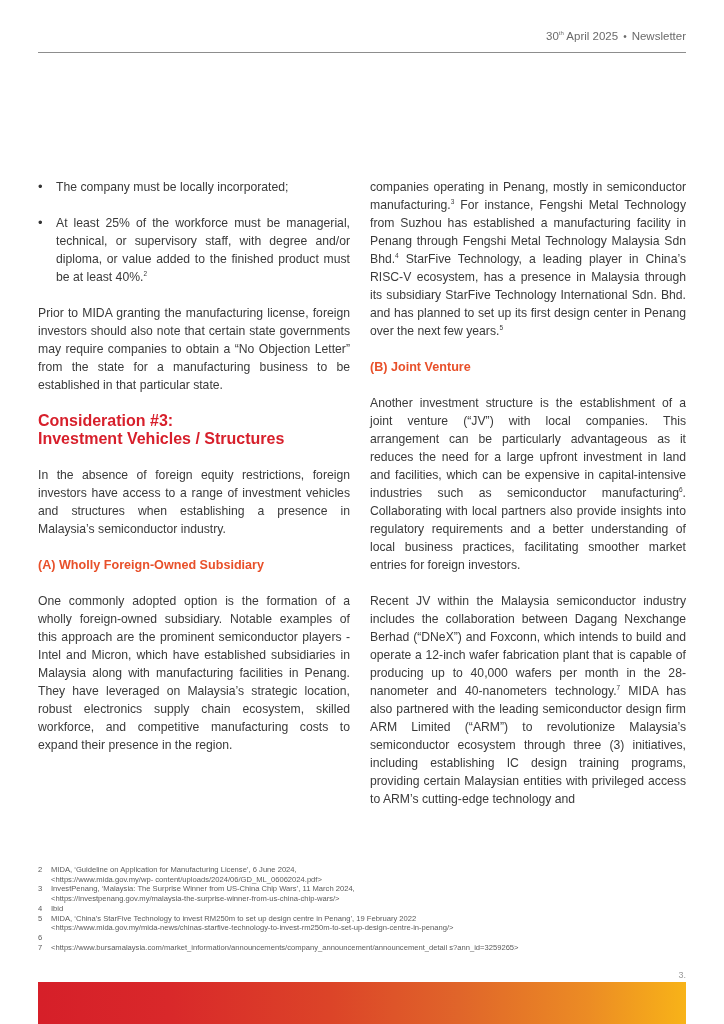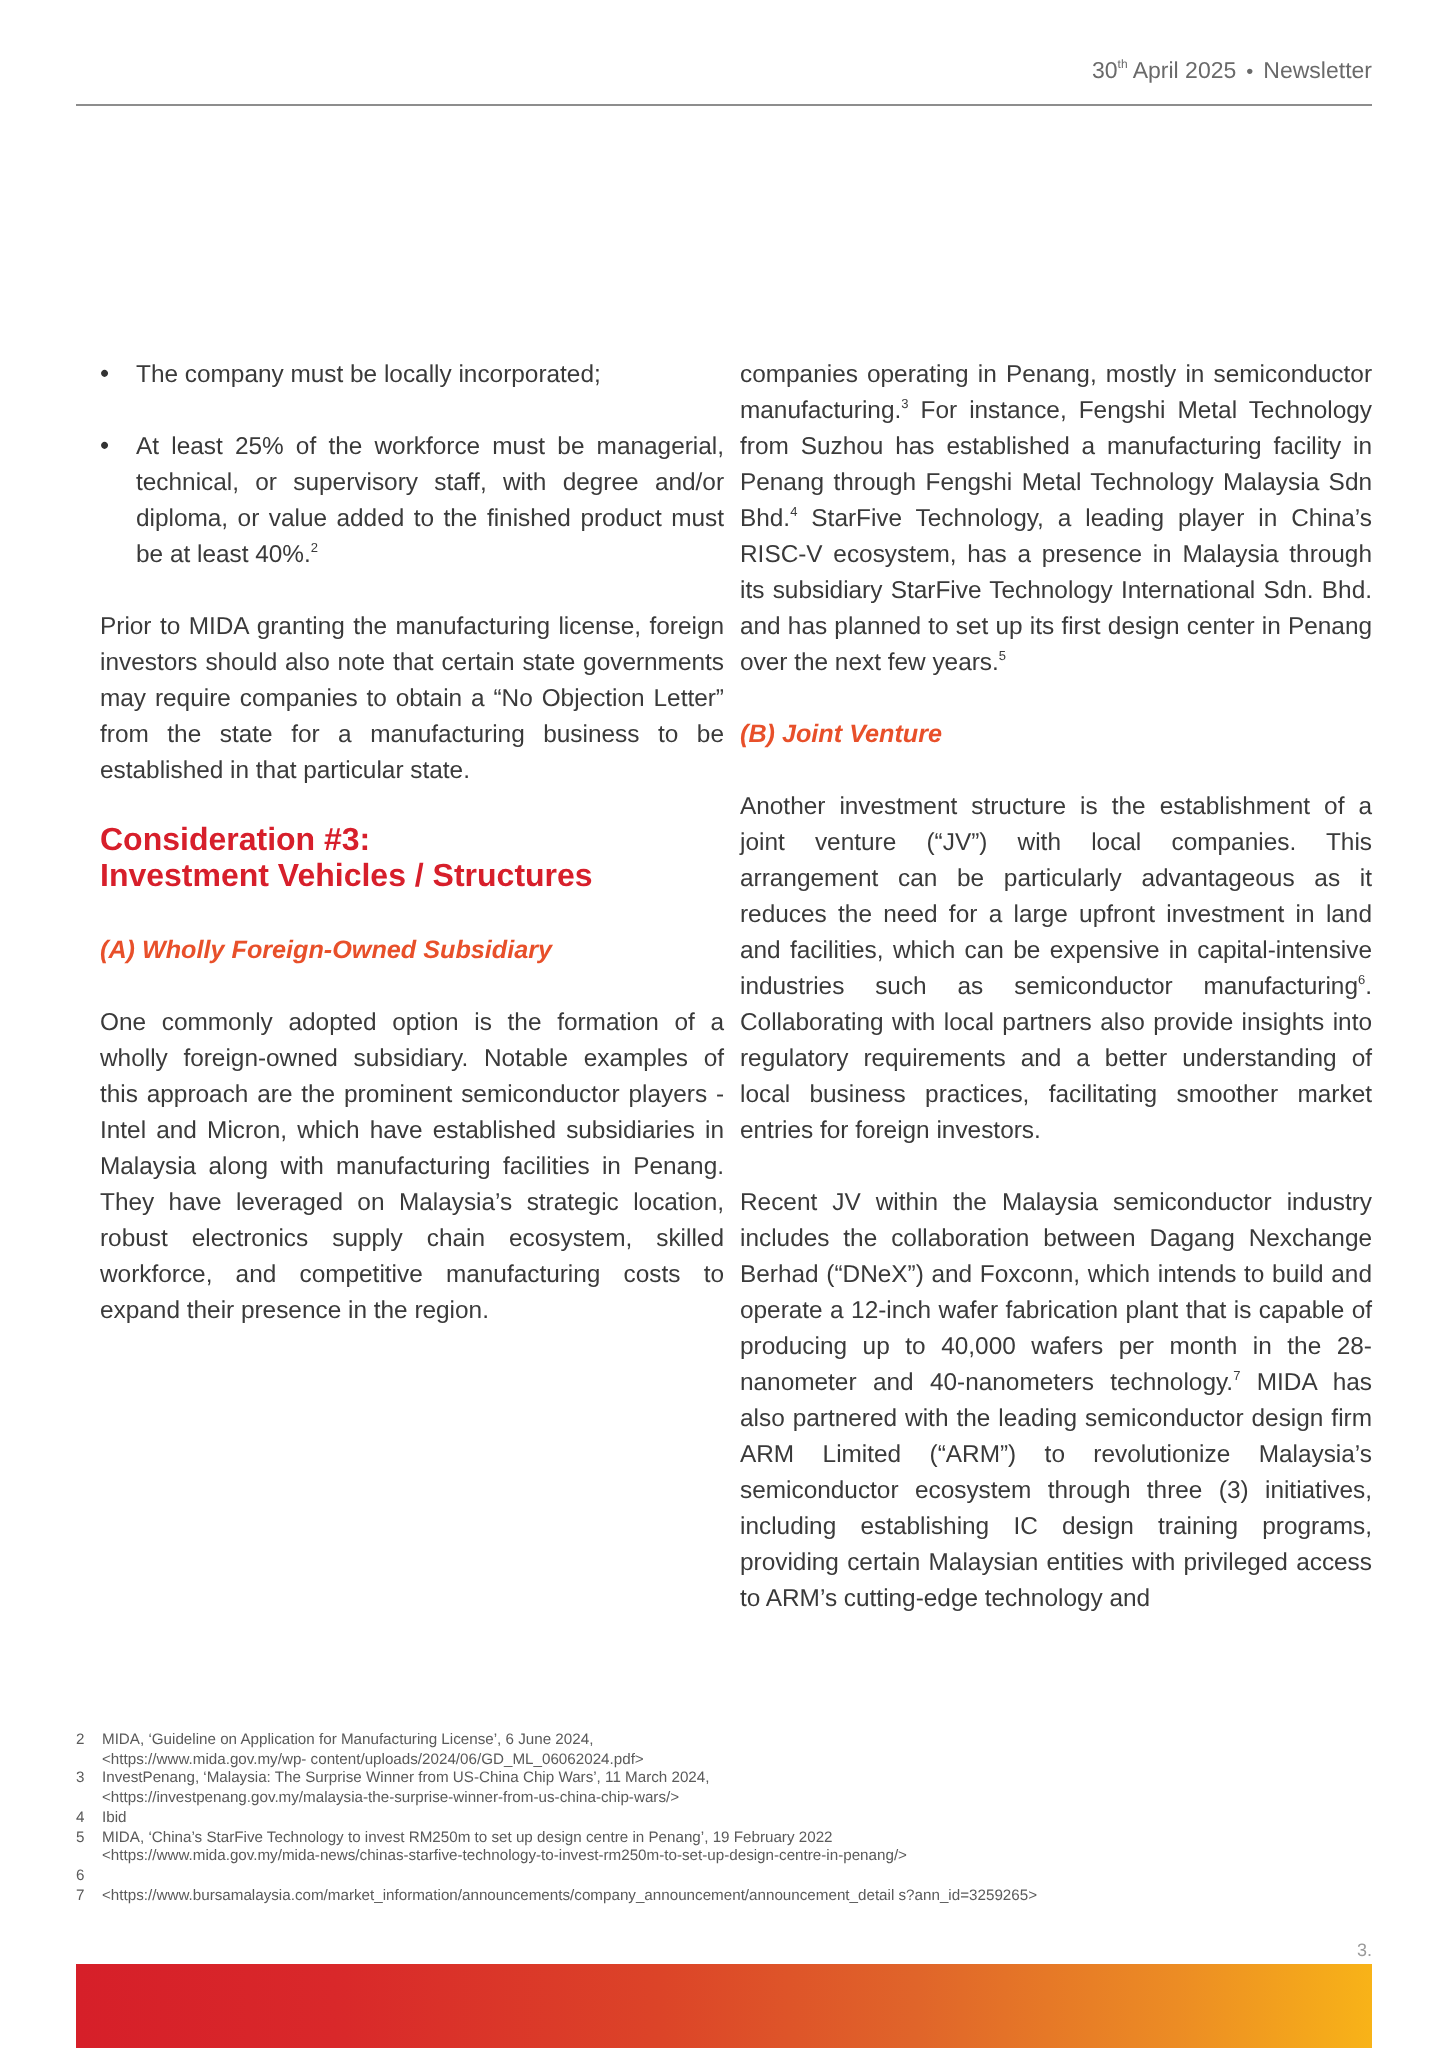--- a/index.html
+++ b/index.html
@@ -12,32 +12,32 @@
     position: absolute; left: 38px; right: 38px; top: 30px; height: 22px;
     border-bottom: 1px solid #8d8d8d;
     text-align: right; font-size: 11.5px; color: #6a6a6a;
   }
   .header sup { font-size: 6px; }
   .header .dot { margin: 0 5px; font-size: 10px; }
   .col {
     position: absolute; top: 178px; width: 312px;
     font-size: 12.2px; line-height: 18px; text-align: justify;
   }
-  .col.left { left: 50px; }
+  .col.left { left: 38px; }
   .col.right { left: 370px; width: 316px; top: 178px; }
   p { margin: 0 0 18px 0; }
   sup { font-size: 6.5px; line-height: 0; vertical-align: super; }
   ul.bullets { list-style: none; margin: 0 0 18px 0; padding: 0; }
   ul.bullets li { position: relative; padding-left: 18px; margin-bottom: 18px; }
   ul.bullets li:last-child { margin-bottom: 0; }
   ul.bullets li::before {
     content: "\2022"; position: absolute; left: 0; top: 0; color: #333; font-size: 13px;
   }
   .h-red { color: #d71f2b; font-weight: bold; margin: 0 0 18px 0; font-size: 16px; }
-  .h-orange { color: #e8502a; font-weight: bold; margin: 16px 0 18px 0; font-size: 12.6px; font-style: italic; }
+  .h-orange { color: #e8502a; font-weight: bold; margin: 16px 0 18px 0; font-size: 12.6px; }
   a.link { color: #27a7dc; text-decoration: none; }
   .footnotes {
     position: absolute; left: 38px; top: 865px; width: 650px;
     font-size: 7.6px; line-height: 9.7px; color: #5a5a5a;
   }
   .fn { display: flex; }
   .fn .num { width: 13px; flex: none; }
   .pageno {
     position: absolute; right: 38px; top: 970px; font-size: 9px; color: #9a9a9a;
   }
@@ -56,20 +56,21 @@
 <div class="col left">
   <ul class="bullets">
     <li><span>The company must be locally incorporated;</span></li>
     <li><span>At least 25% of the workforce must be managerial, technical, or supervisory staff, with degree and/or diploma, or value added to the finished product must be at least 40%.</span><sup>2</sup></li>
   </ul>
   <p>Prior to MIDA granting the manufacturing license, foreign investors should also note that certain state governments may require companies to obtain a “No Objection Letter” from the state for a manufacturing business to be established in that particular state.</p>
   <div class="h-red">
     <div>Consideration #3:</div>
     <div>Investment Vehicles / Structures</div>
   </div>
+  <p>In the absence of foreign equity restrictions, foreign investors have access to a range of investment vehicles and structures when establishing a presence in Malaysia’s semiconductor industry.</p>
   <div class="h-orange">(A) Wholly Foreign-Owned Subsidiary</div>
   <p>One commonly adopted option is the formation of a wholly foreign-owned subsidiary. Notable examples of this approach are the prominent semiconductor players - Intel and Micron, which have established subsidiaries in Malaysia along with manufacturing facilities in Penang. They have leveraged on Malaysia’s strategic location, robust electronics supply chain ecosystem, skilled workforce, and competitive manufacturing costs to expand their presence in the region.</p>
 </div>
 
 <div class="col right">
   <p><span>companies operating in Penang, mostly in semiconductor manufacturing.</span><sup>3</sup><span> For instance, Fengshi Metal Technology from Suzhou has established a manufacturing facility in Penang through Fengshi Metal Technology Malaysia Sdn Bhd.</span><sup>4</sup><span> StarFive Technology, a leading player in China’s RISC-V ecosystem, has a presence in Malaysia through its subsidiary StarFive Technology International Sdn. Bhd. and has planned to set up its first design center in Penang over the next few years.</span><sup>5</sup></p>
   <div class="h-orange">(B) Joint Venture</div>
   <p><span>Another investment structure is the establishment of a joint venture (“JV”) with local companies. This arrangement can be particularly advantageous as it reduces the need for a large upfront investment in land and facilities, which can be expensive in capital-intensive industries such as semiconductor manufacturing</span><sup>6</sup><span>. Collaborating with local partners also provide insights into regulatory requirements and a better understanding of local business practices, facilitating smoother market entries for foreign investors.</span></p>
   <p><span>Recent JV within the Malaysia semiconductor industry includes the collaboration between Dagang Nexchange Berhad (“DNeX”) and Foxconn, which intends to build and operate a 12-inch wafer fabrication plant that is capable of producing up to 40,000 wafers per month in the 28-nanometer and 40-nanometers technology.</span><sup>7</sup><span> MIDA has also partnered with the leading semiconductor design firm ARM Limited (“ARM”) to revolutionize Malaysia’s semiconductor ecosystem through three (3) initiatives, including establishing IC design training programs, providing certain Malaysian entities with privileged access to ARM’s cutting-edge technology and</span></p>
 </div>

